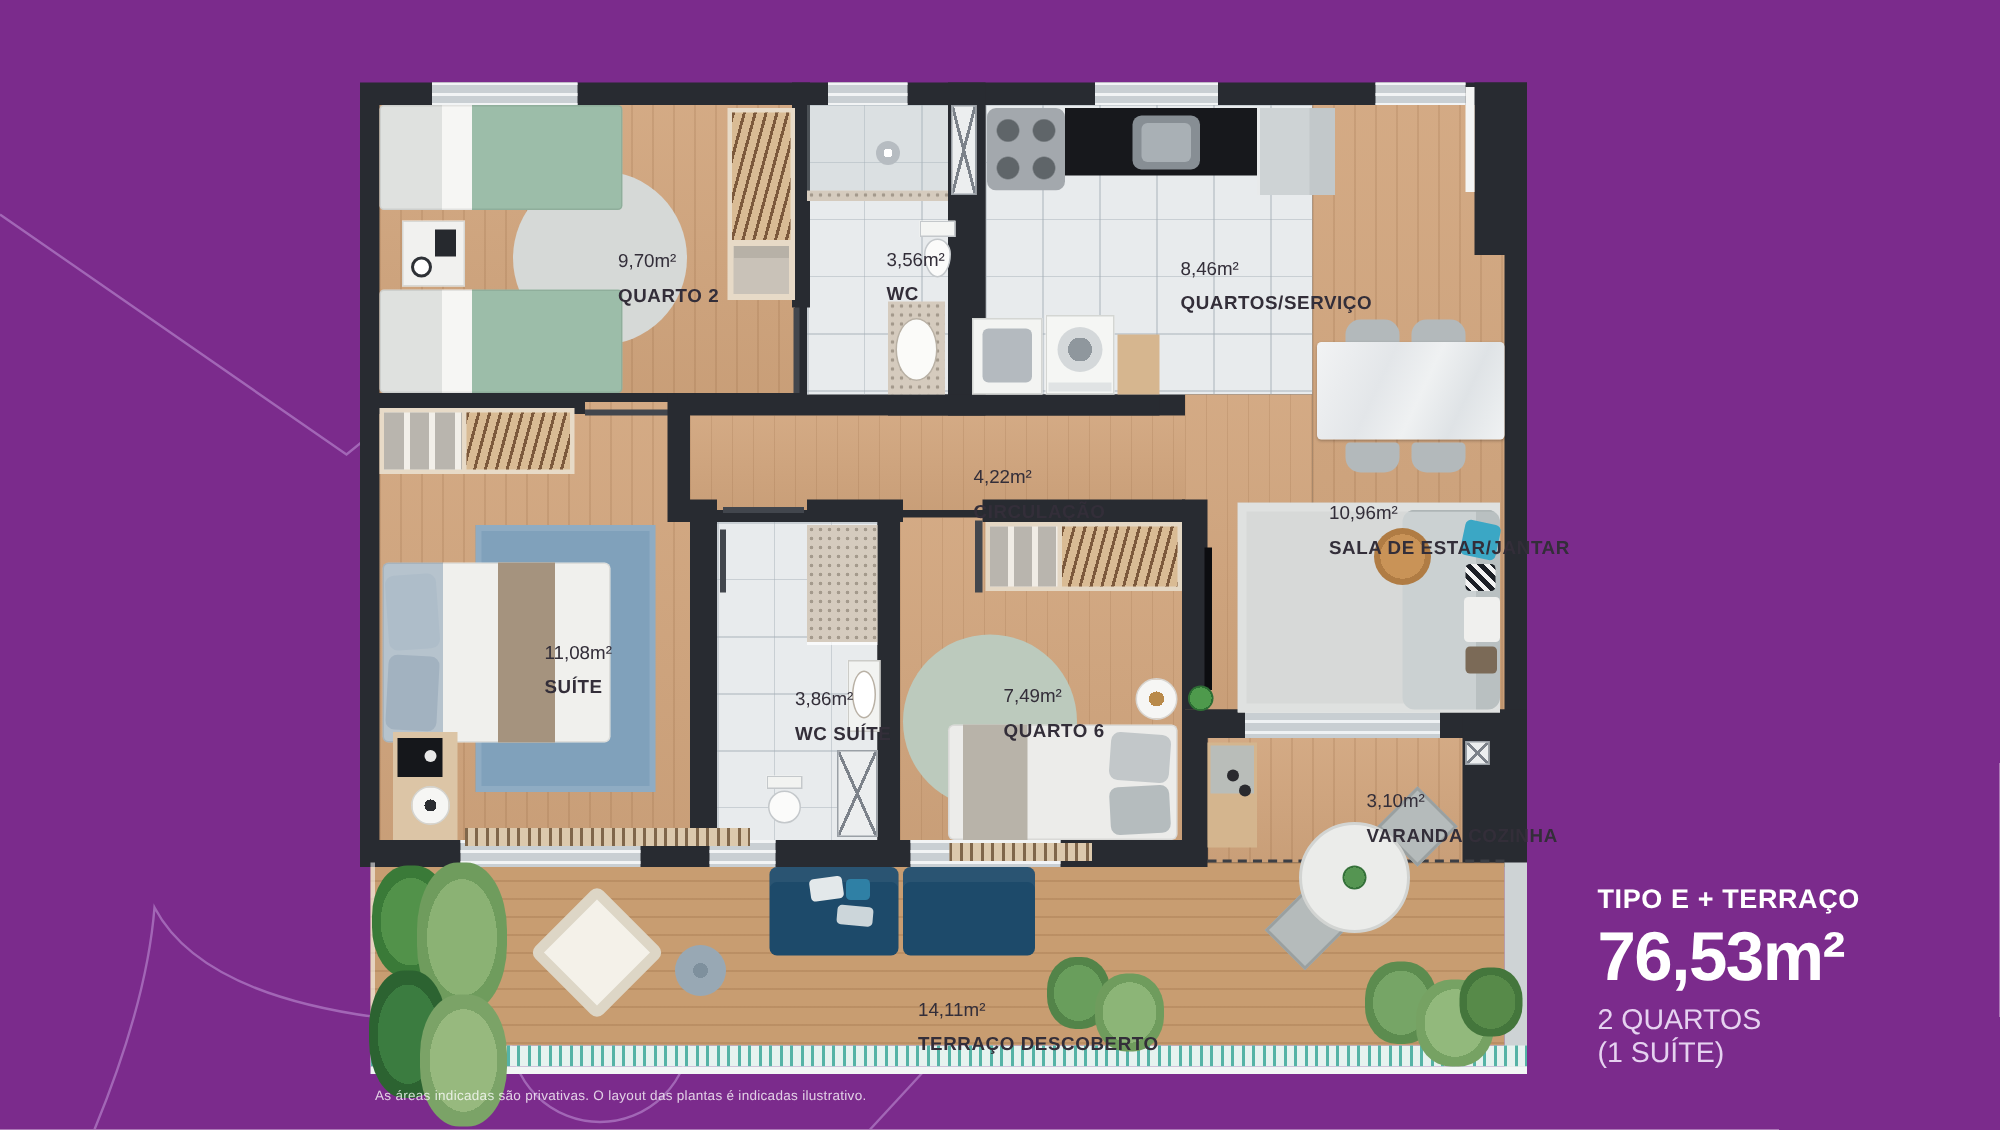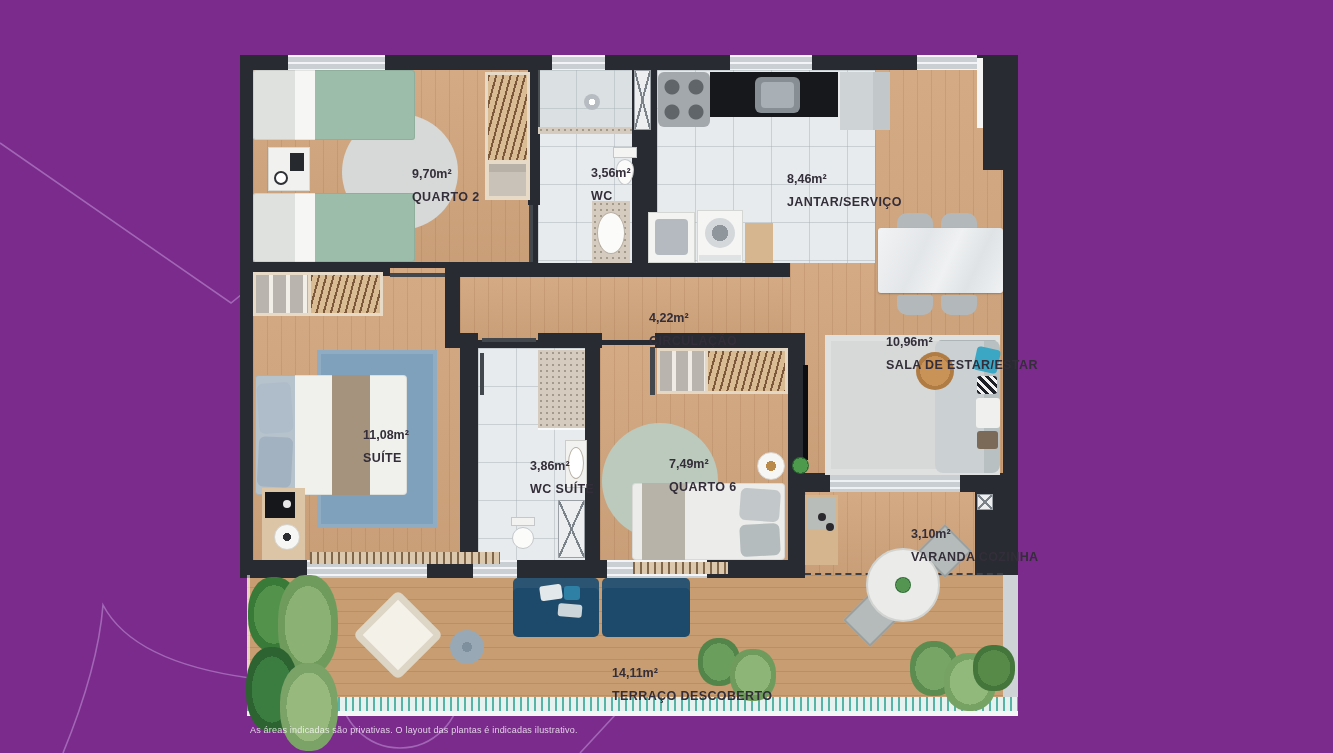--- a/index.html
+++ b/index.html
@@ -18,21 +18,21 @@
   .slash{background-color:#d9bb94;background-image:repeating-linear-gradient(105deg,rgba(108,72,44,.85) 0 2px,rgba(0,0,0,0) 2px 7px);}
   .louver{background-color:#dcc9ad;background-image:repeating-linear-gradient(90deg,rgba(105,78,50,.8) 0 2px,rgba(0,0,0,0) 2px 7px);}
   .marble{background:linear-gradient(115deg,#f2f3f4 0%,#e3e6e9 35%,#eff1f2 55%,#dfe3e6 75%,#f0f2f3 100%);}
   .glass{background-color:#c8ced2;background-image:repeating-linear-gradient(180deg,#eef1f3 0 2px,rgba(0,0,0,0) 2px 7px);}
   .circle{border-radius:50%;}
   .xbox{background-color:#eceeef;border:1px solid #9aa0a6;
         background-image:linear-gradient(to top right,rgba(0,0,0,0) calc(50% - 1px),#7c828a calc(50% - 1px) calc(50% + 1px),rgba(0,0,0,0) calc(50% + 1px)),
                          linear-gradient(to bottom right,rgba(0,0,0,0) calc(50% - 1px),#7c828a calc(50% - 1px) calc(50% + 1px),rgba(0,0,0,0) calc(50% + 1px));}
   .rl{transform:translate(-50%,-50%);text-align:center;color:#332e39;white-space:nowrap;z-index:40;line-height:1.25;}
   .rl .n{font-size:12.5px;font-weight:700;letter-spacing:.4px;margin-top:23px;}
-  .rl .a{font-size:12.5px;font-weight:700;}
+  .rl .a{font-size:12.5px;font-weight:400;}
   .summary{position:absolute;left:1065px;top:589px;color:#ffffff;}
   .s-type{font-size:18px;font-weight:800;letter-spacing:.4px;margin-bottom:4px;}
   .s-area{font-size:46px;font-weight:800;letter-spacing:-1px;line-height:1;margin-bottom:10px;}
   .s-sub{font-size:19px;font-weight:400;color:#e6d2f0;line-height:22px;}
   .disclaimer{position:absolute;left:250px;top:725px;font-size:9px;color:rgba(255,255,255,.78);letter-spacing:.2px;}
 </style>
 </head>
 <body>
 
 <div class="stage">
@@ -222,29 +222,29 @@
 
     <div class="rl" style="left:172px;top:112px;">
       <div class="n">QUARTO 2</div>
       <div class="a">9,70m²</div>
     </div>
     <div class="rl" style="left:351px;top:111px;">
       <div class="n">WC</div>
       <div class="a">3,56m²</div>
     </div>
     <div class="rl" style="left:547px;top:117px;">
-      <div class="n">JANTAR/SERVIÇO</div>
+      <div class="n">QUARTOS/SERVIÇO</div>
       <div class="a">8,46m²</div>
     </div>
     <div class="rl" style="left:409px;top:256px;">
       <div class="n">CIRCULAÇÃO</div>
       <div class="a">4,22m²</div>
     </div>
     <div class="rl" style="left:646px;top:280px;">
-      <div class="n">SALA DE ESTAR/ESTAR</div>
+      <div class="n">SALA DE ESTAR/JANTAR</div>
       <div class="a">10,96m²</div>
     </div>
     <div class="rl" style="left:123px;top:373px;">
       <div class="n">SUÍTE</div>
       <div class="a">11,08m²</div>
     </div>
     <div class="rl" style="left:290px;top:404px;">
       <div class="n">WC SUÍTE</div>
       <div class="a">3,86m²</div>
     </div>
@@ -255,16 +255,22 @@
     <div class="rl" style="left:671px;top:472px;">
       <div class="n">VARANDA COZINHA</div>
       <div class="a">3,10m²</div>
     </div>
     <div class="rl" style="left:372px;top:611px;">
       <div class="n">TERRAÇO DESCOBERTO</div>
       <div class="a">14,11m²</div>
     </div>
   </div>
 
+  <div class="summary">
+    <div class="s-type">TIPO E + TERRAÇO</div>
+    <div class="s-area">76,53m²</div>
+    <div class="s-sub">2 QUARTOS</div>
+    <div class="s-sub">(1 SUÍTE)</div>
+  </div>
 
   <div class="disclaimer">As áreas indicadas são privativas. O layout das plantas é indicadas ilustrativo.</div>
 
 </div>
 
 </body></html>

